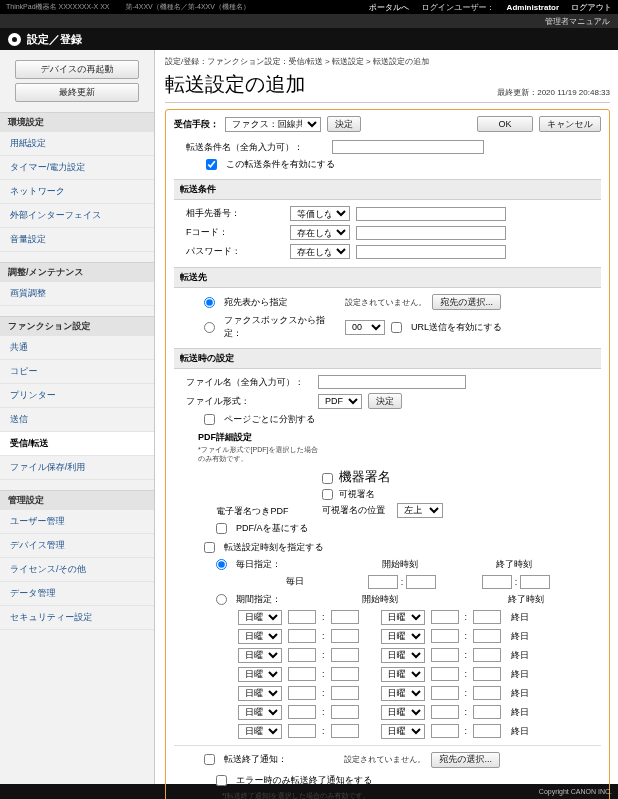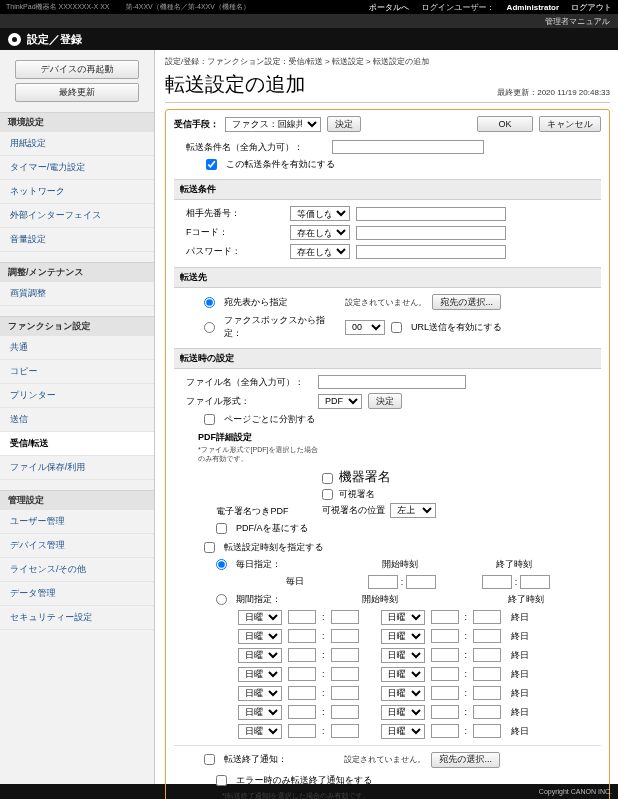--- a/index.html
+++ b/index.html
@@ -255,21 +255,21 @@
         <span style="font-size:9px;width:100px">電子署名つきPDF</span>
         <span>
           <div style="margin-bottom:2px">
             <input class="cb" type="checkbox" style="">
             <span style="font-size:13px">機器署名</span>
           </div>
           <div style="margin-bottom:2px">
             <input class="cb" type="checkbox" style="">
             <span style="font-size:9px">可視署名</span>
           </div>
-          <div style="display:flex;align-items:center;gap:5px">
+          <div style="display:flex;align-items:center;gap:12px">
             <span style="font-size:9px">可視署名の位置</span>
             <select style="width:46px"><option>左上</option></select>
           </div>
         </span>
       </div>
 
       <div class="frow">
         <span class="indent3"></span>
         <input class="cb" type="checkbox" style="">
         <span style="font-size:9px">PDF/Aを基にする</span>

